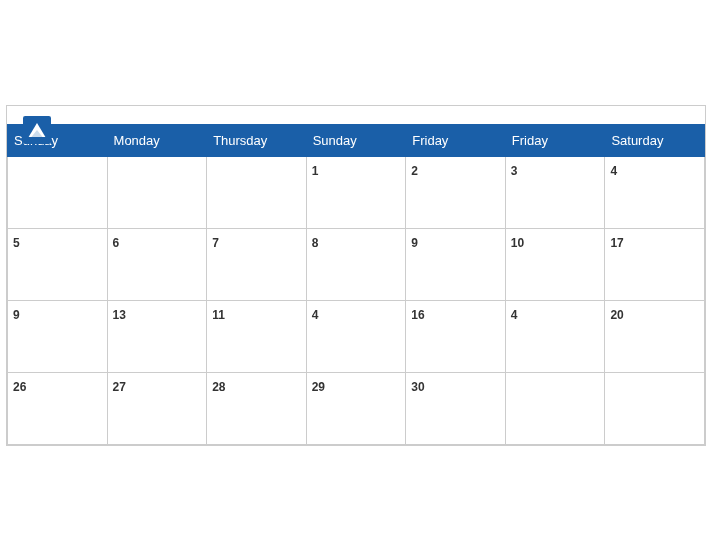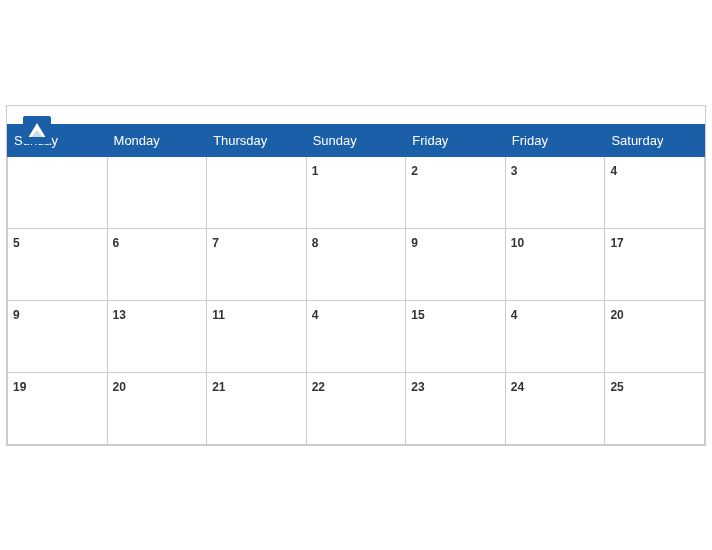--- a/index.html
+++ b/index.html
@@ -137,28 +137,28 @@
           <td><span class="day-number">8</span></td>
           <td><span class="day-number">9</span></td>
           <td><span class="day-number">10</span></td>
           <td><span class="day-number">17</span></td>
         </tr>
         <tr>
           <td><span class="day-number">9</span></td>
           <td><span class="day-number">13</span></td>
           <td><span class="day-number">11</span></td>
           <td><span class="day-number">4</span></td>
-          <td><span class="day-number">15</span></td>
+          <td><span class="day-number">16</span></td>
           <td><span class="day-number">4</span></td>
           <td><span class="day-number">20</span></td>
         </tr>
         <tr>
-          <td><span class="day-number">19</span></td>
-          <td><span class="day-number">20</span></td>
-          <td><span class="day-number">21</span></td>
-          <td><span class="day-number">22</span></td>
-          <td><span class="day-number">23</span></td>
-          <td><span class="day-number">24</span></td>
-          <td><span class="day-number">25</span></td>
+          <td><span class="day-number">26</span></td>
+          <td><span class="day-number">27</span></td>
+          <td><span class="day-number">28</span></td>
+          <td><span class="day-number">29</span></td>
+          <td><span class="day-number">30</span></td>
+          <td class="empty-cell"></td>
+          <td class="empty-cell"></td>
         </tr>
       </tbody>
   </table>
 </div>
 
 </body></html>

